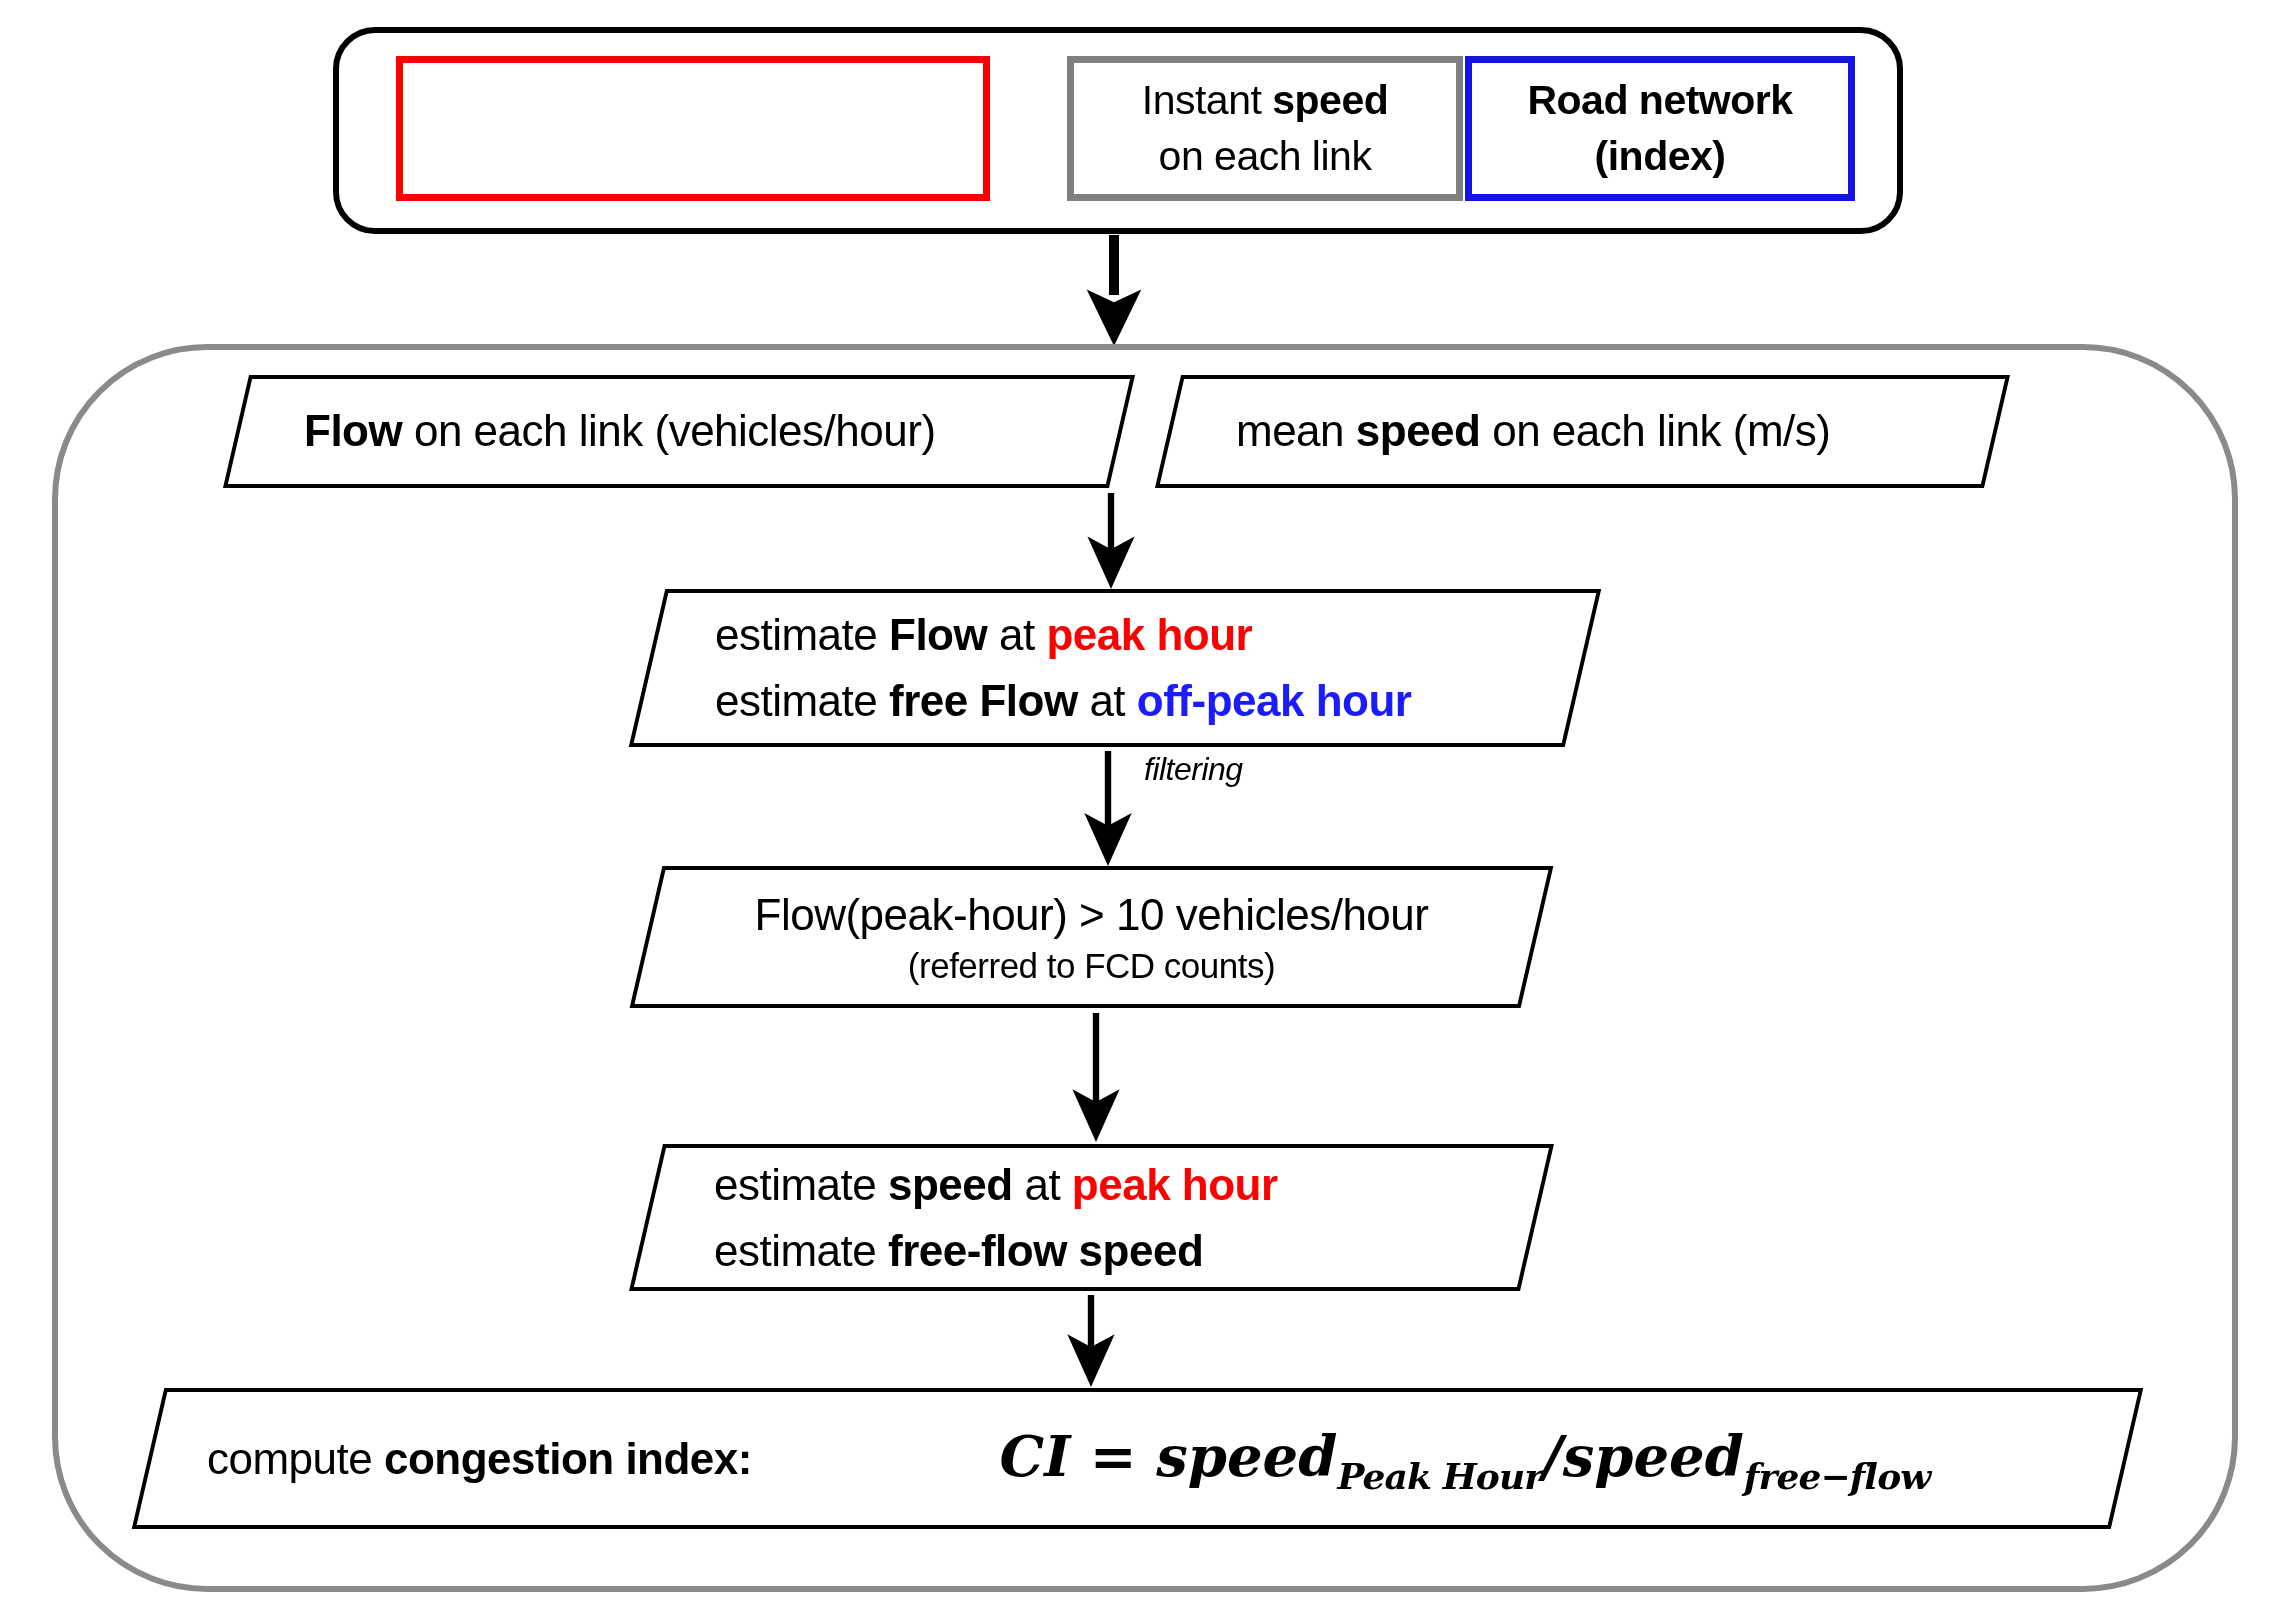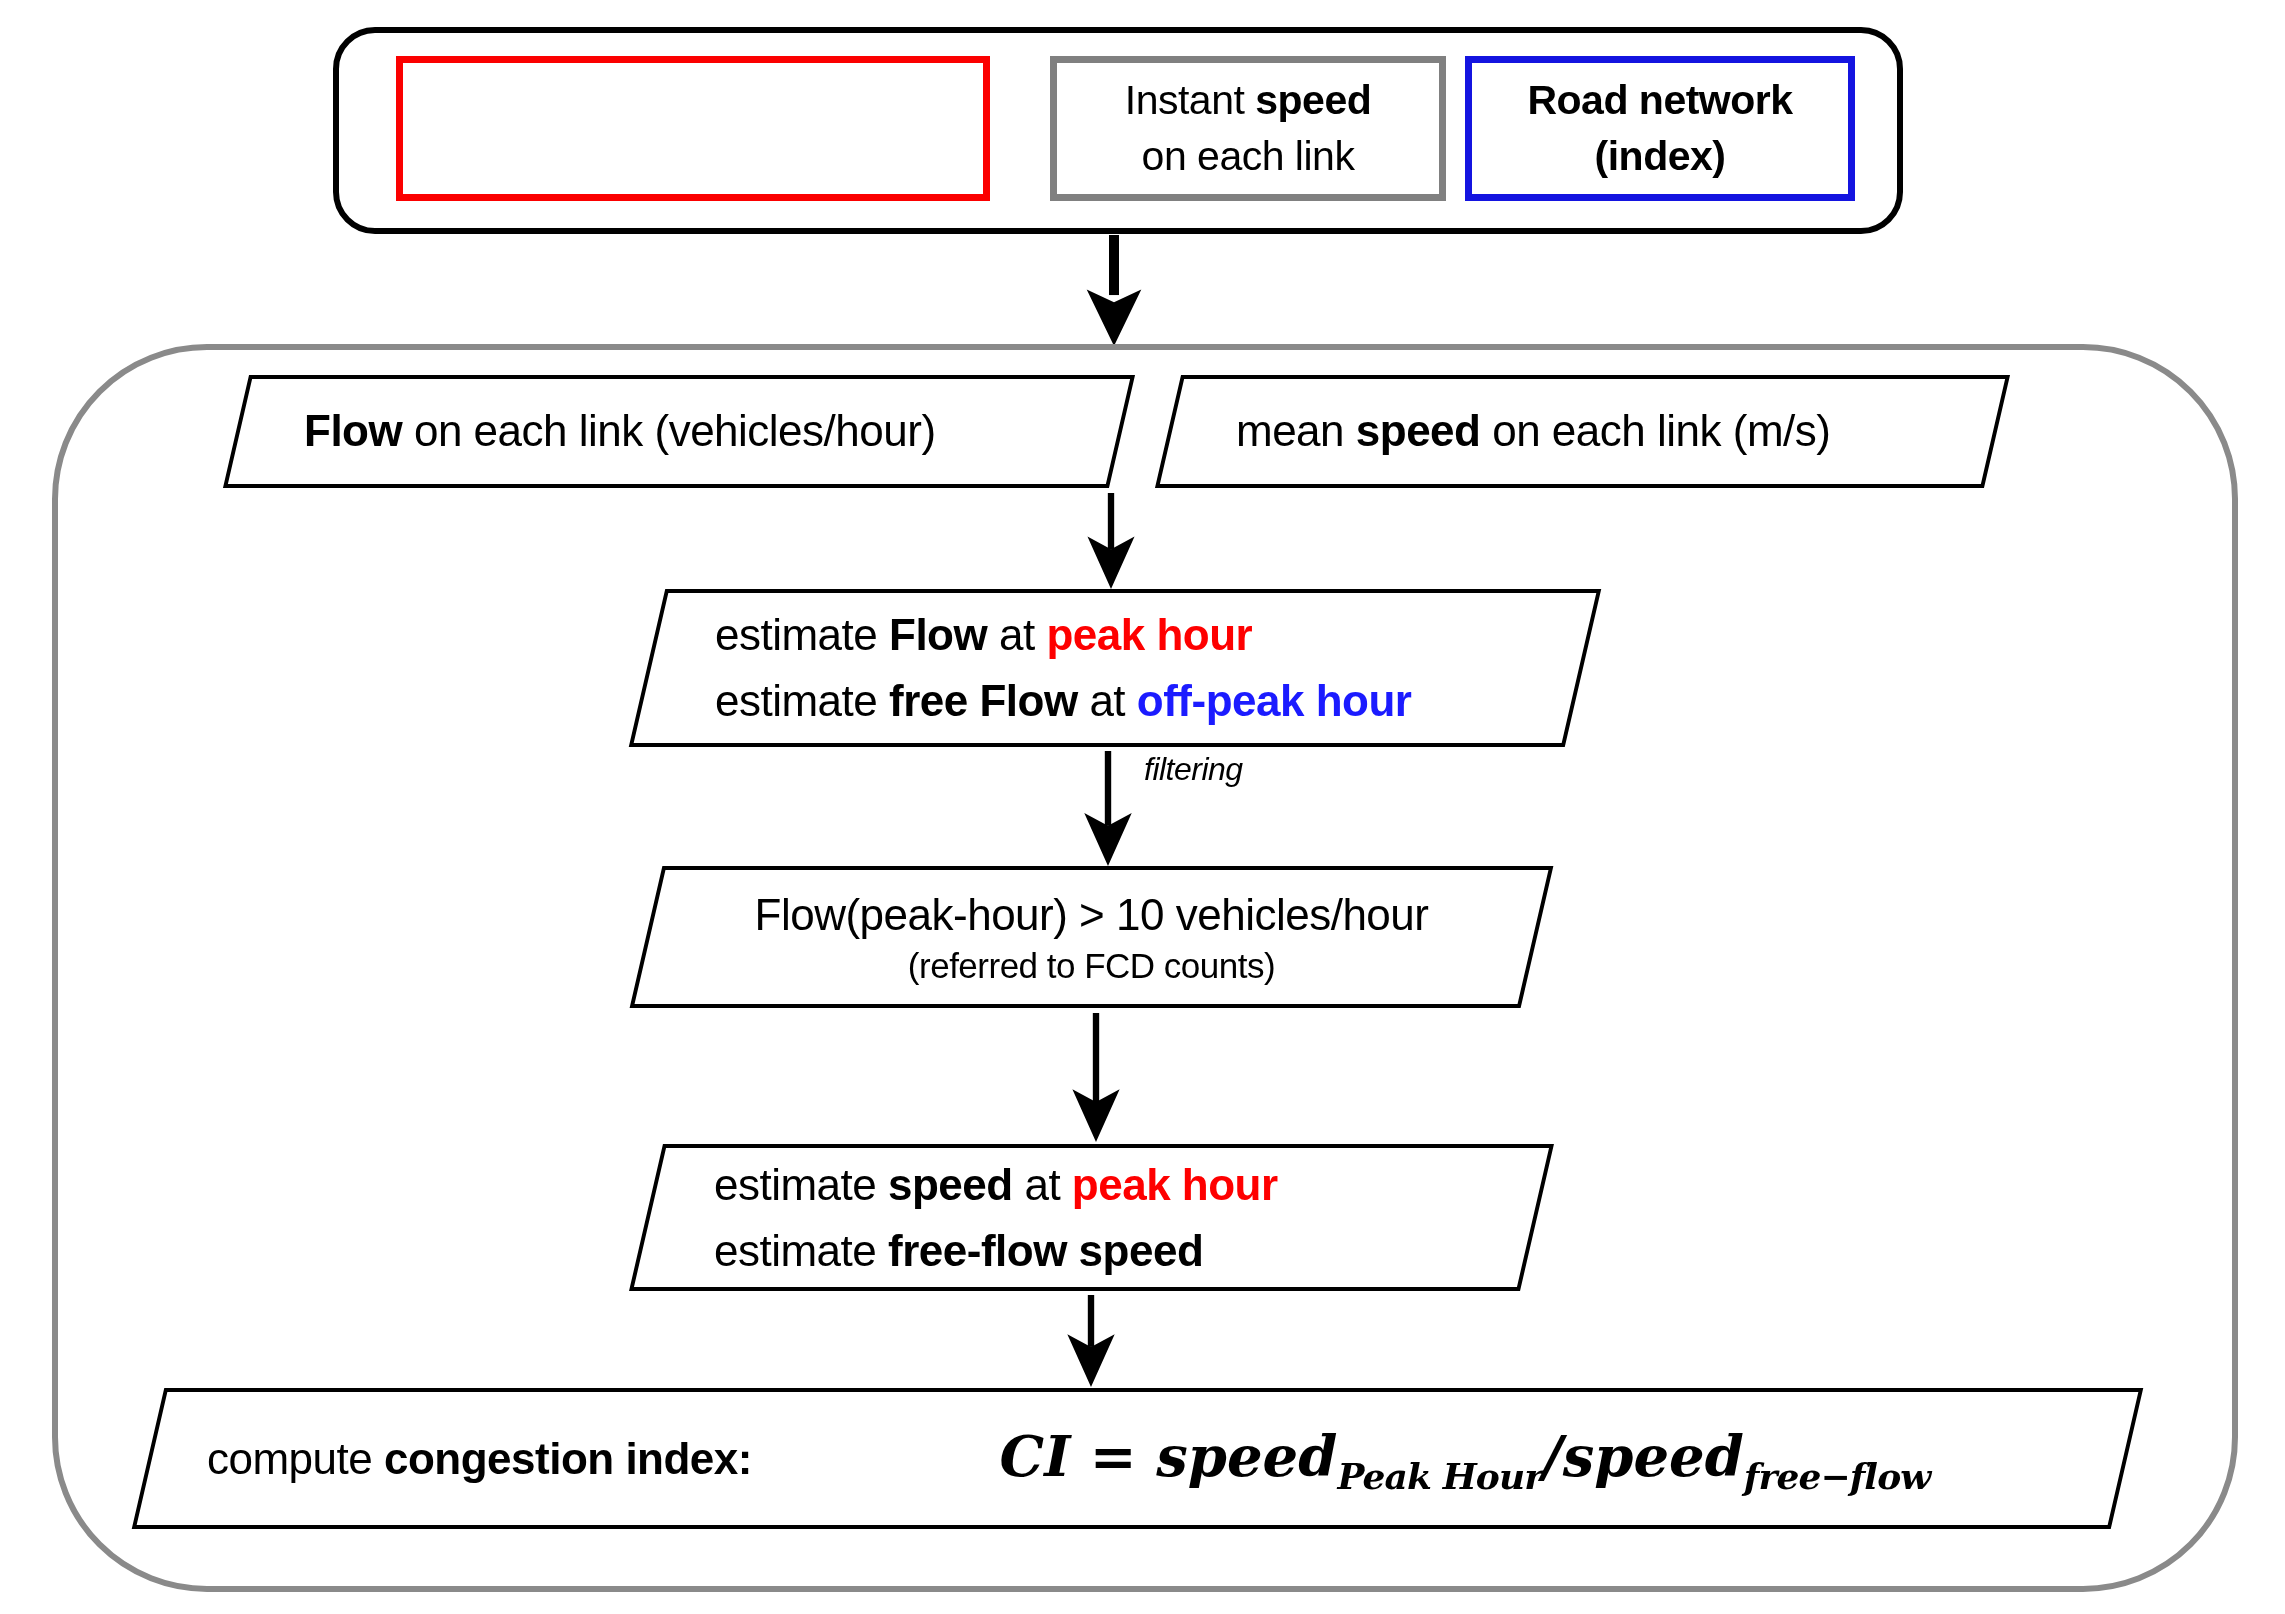--- a/index.html
+++ b/index.html
@@ -11,21 +11,21 @@
   .top-group{
     position:absolute;left:333px;top:27px;width:1558px;height:195px;
     border:6.4px solid #000;border-radius:42px;background:#fff;
   }
   .in-box{
     position:absolute;top:23px;height:131px;background:#fff;
     display:flex;flex-direction:column;justify-content:center;align-items:center;
     text-align:center;font-size:41px;line-height:1.35;
   }
   .box-red {left:57px;width:580px;border:7.3px solid #fb0000;}
-  .box-gray{left:711px;width:382px;border:7.3px solid #808080;}
+  .box-gray{left:728px;width:382px;border:7.3px solid #808080;}
   .box-blue{left:1126px;width:376px;border:7.3px solid #1414e0;}
   
   .proc-group{
     position:absolute;left:52px;top:344px;width:2174px;height:1236px;
     border:6.4px solid #8a8a8a;border-radius:155px;background:#fff;
   }
   
   .para{
     position:absolute;background:#fff;border:4.5px solid #000;
     transform:skewX(-13deg);box-sizing:border-box;

